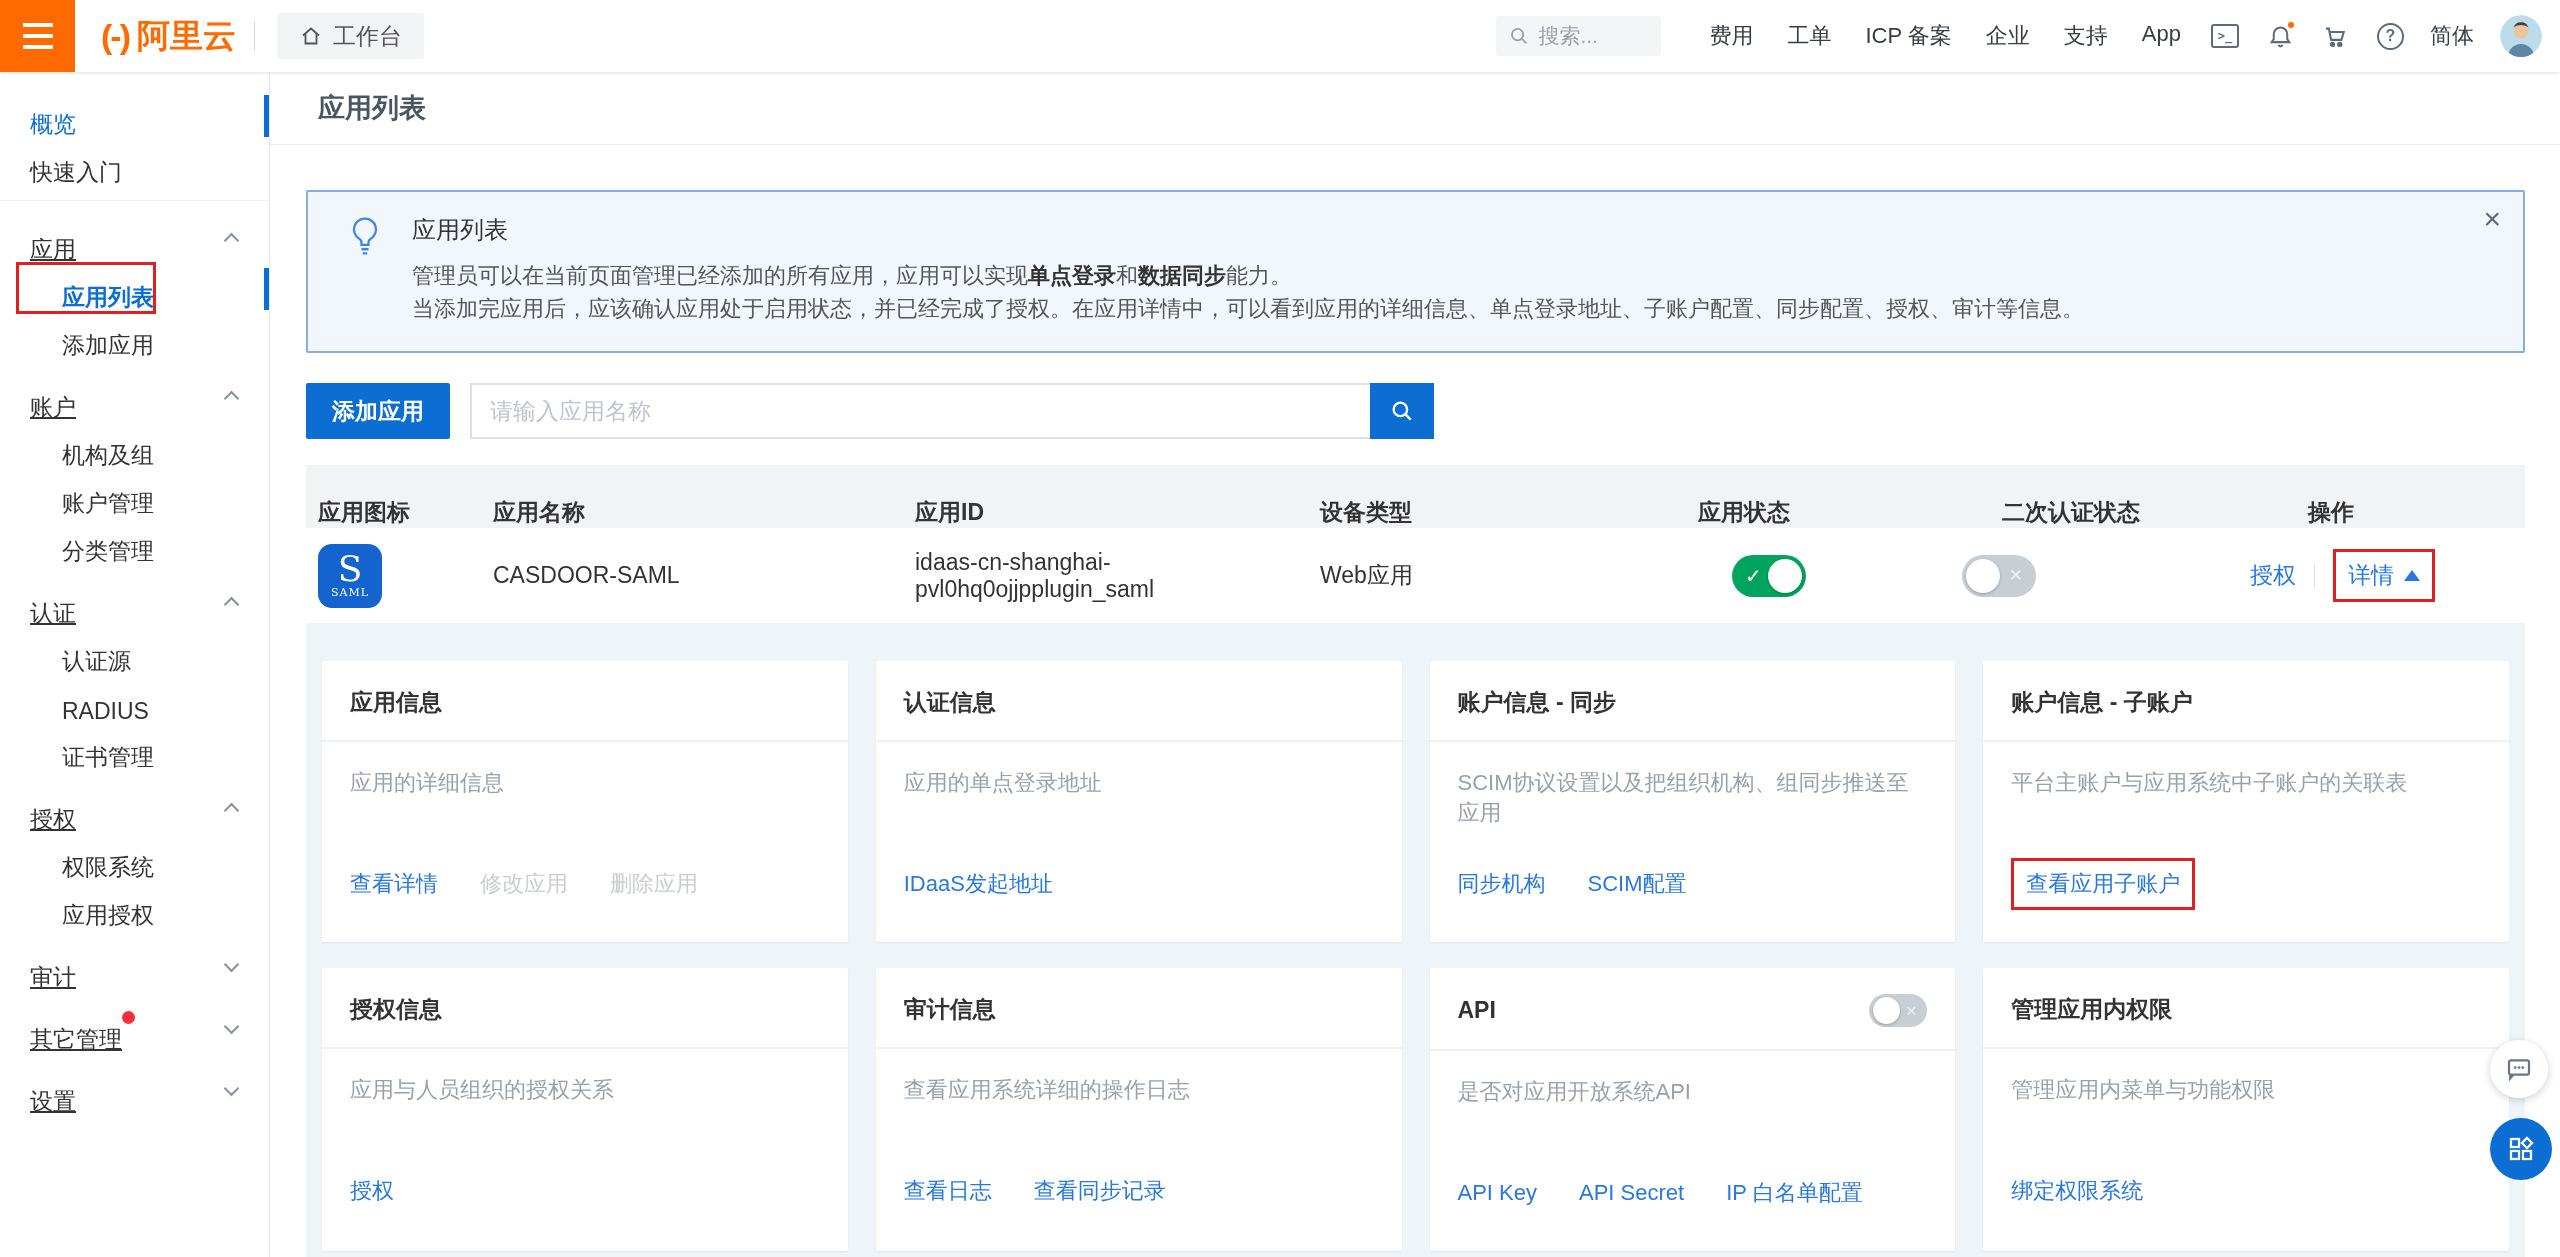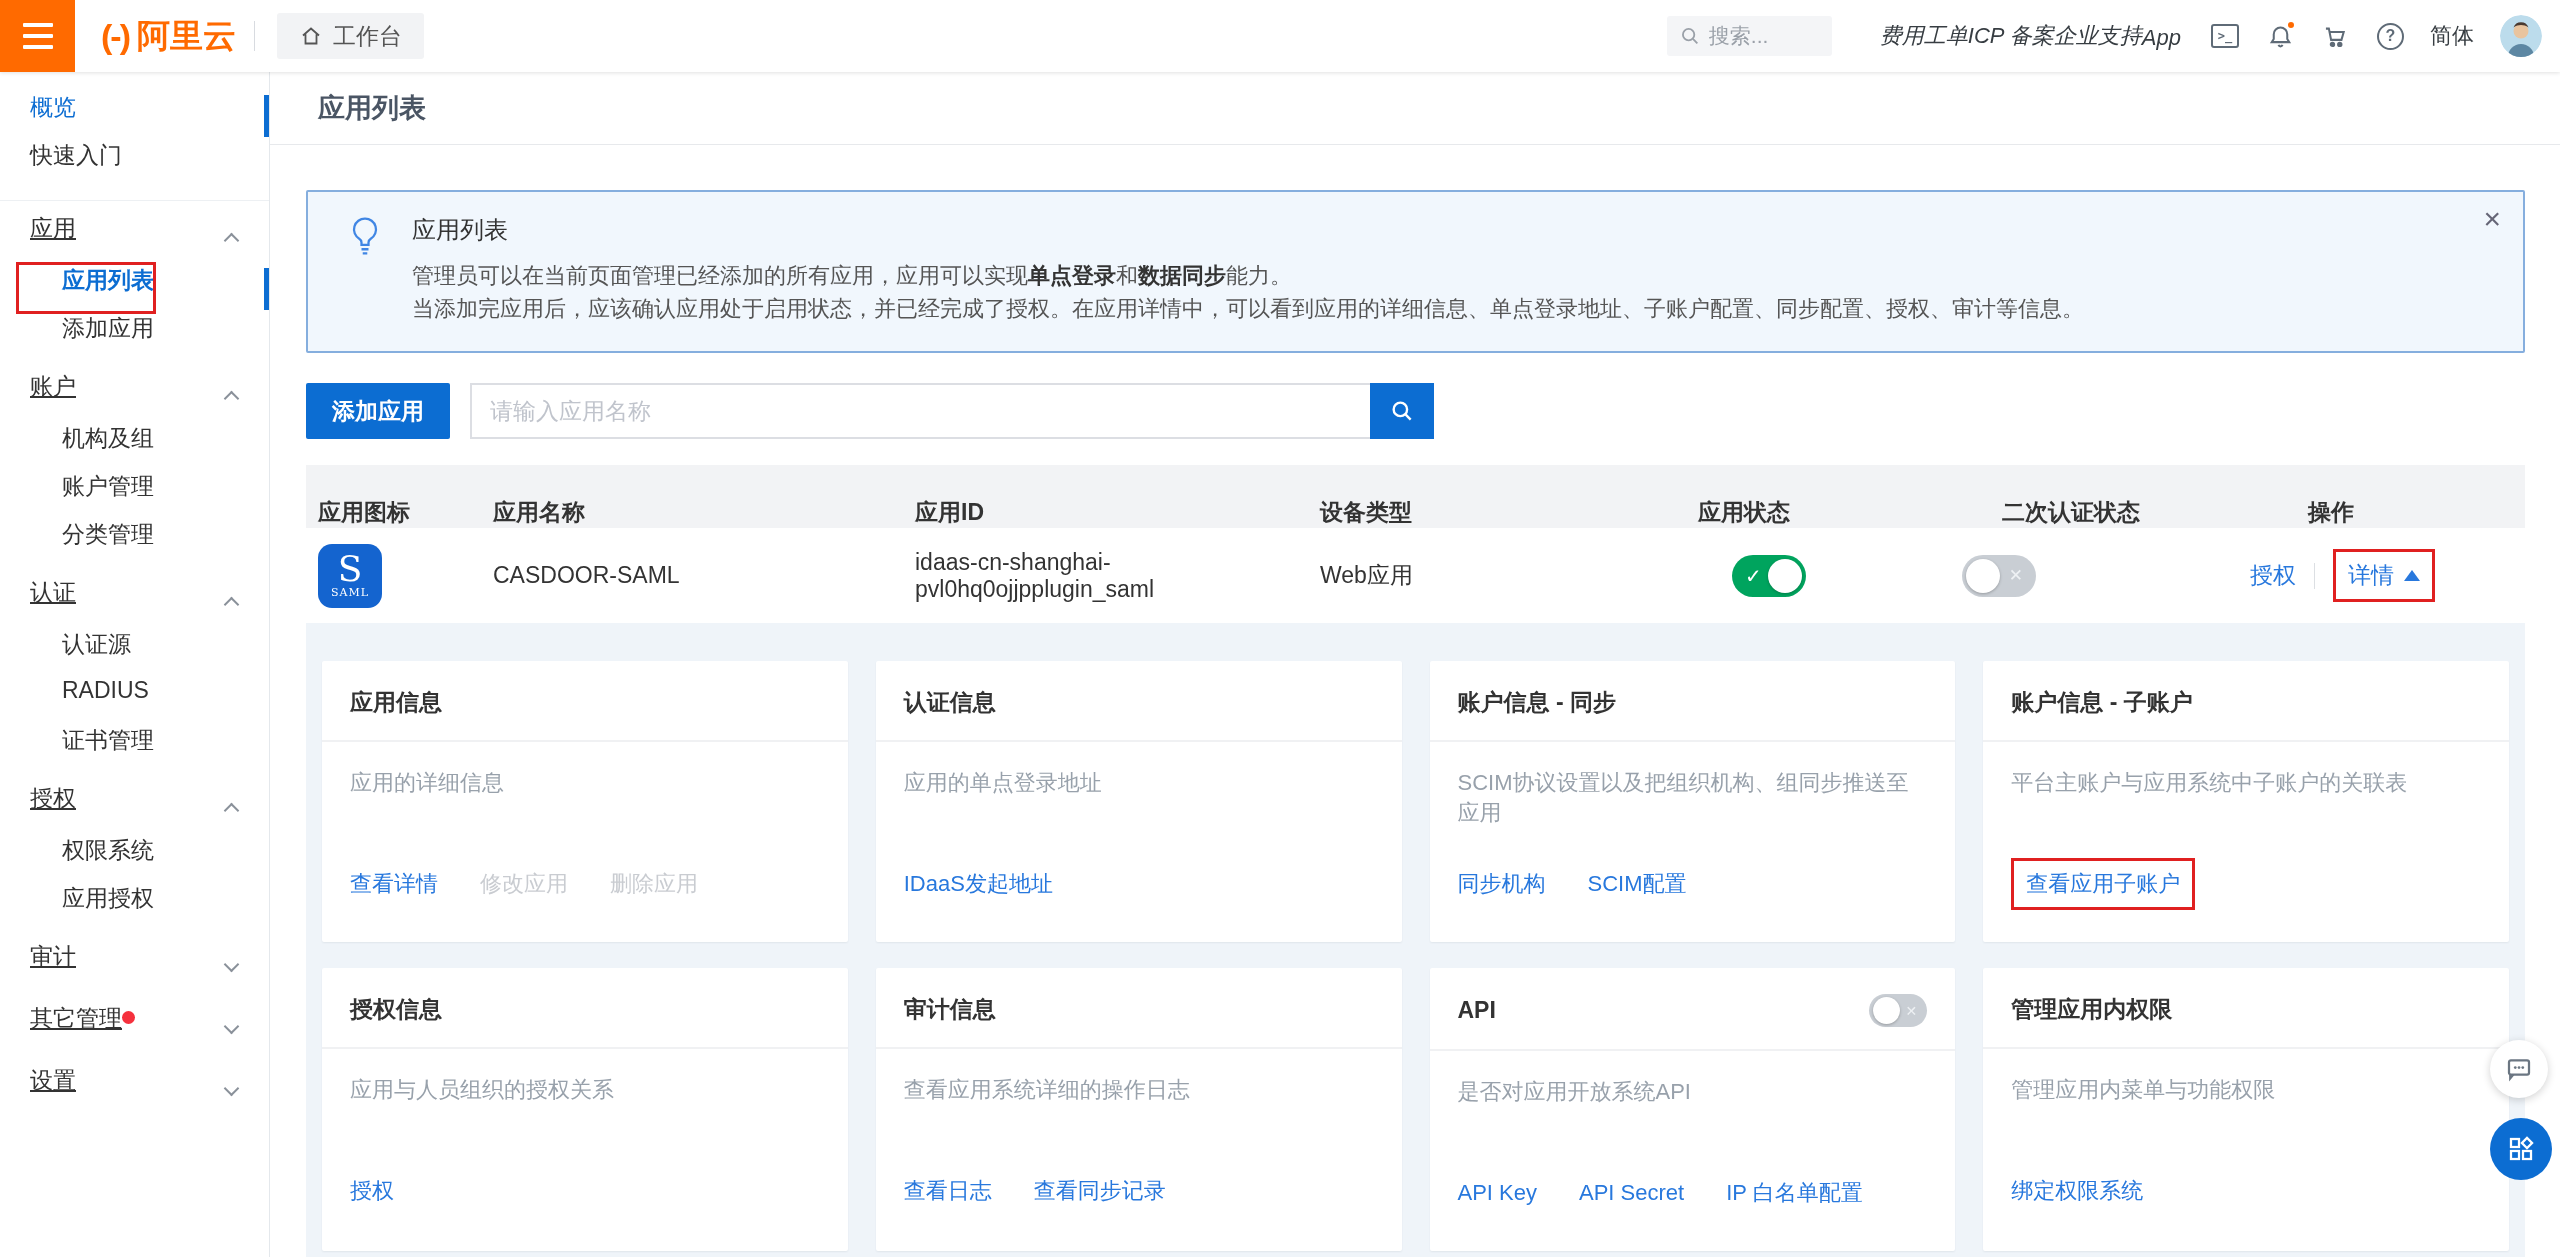--- a/index.html
+++ b/index.html
@@ -17,42 +17,42 @@
   .logo-mark { font-size:34px; letter-spacing:-2px; margin-right:8px; }
   .logo-text { font-size:33px; }
   .topbar-divider { width:1px; height:30px; background:#d8dbe0; margin:0 22px 0 18px; }
   .workspace-chip { display:flex; align-items:center; gap:10px; background:#f2f3f5; border:none;
                     height:46px; padding:0 22px; border-radius:3px; font-size:23px; color:#555; cursor:pointer; }
   .topbar-spacer { flex:1; }
   .topbar-search { display:flex; align-items:center; gap:8px; width:165px; height:40px; background:#f4f5f7;
                    border-radius:3px; padding:0 12px; margin-right:48px; }
   .topbar-search input { border:none; outline:none; background:transparent; width:100px; font-size:21px; color:#333; }
   .topbar-search input::placeholder { color:#9aa0a8; }
-  .topnav { display:flex; align-items:flex-end; margin-right:30px;font-style:italic; }
+  .topnav { display:flex; align-items:flex-start; gap:34px; margin-right:30px; }
   .topnav a { text-decoration:none; color:#373d42; font-size:22px; white-space:nowrap; cursor:pointer; }
   .top-icons { display:flex; align-items:center; gap:28px; margin-right:26px; }
   .icon-btn { position:relative; background:none; border:none; cursor:pointer; display:flex; align-items:center; }
   .terminal-box { display:inline-flex; justify-content:center; align-items:center; width:28px; height:24px;
                   border:2px solid #5f6b77; border-radius:3px; font-family:"DejaVu Sans Mono",monospace;
                   font-size:12px; font-weight:bold; color:#5f6b77; }
   .help-circle { display:inline-flex; justify-content:center; align-items:center; width:27px; height:27px;
                  border:2px solid #5f6b77; border-radius:50%; font-size:16px; font-weight:bold; color:#5f6b77; }
   .bell-dot { position:absolute; top:-3px; right:-2px; width:10px; height:10px; background:#ff6a00;
               border-radius:50%; border:2px solid #fff; }
   .locale { font-size:22px; color:#373d42; margin-right:26px; cursor:pointer; white-space:nowrap; }
   .avatar { width:42px; height:42px; border-radius:50%; overflow:hidden; margin-right:18px; cursor:pointer; flex:0 0 auto; }
 
   
   .body-row { display:flex; height:1185px; }
   .sidebar { position:relative; width:270px; flex:0 0 auto; background:#fff; border-right:1px solid #e4e8ec;
              padding-top:20px; font-size:23px; }
   .main { flex:1; background:#fff; min-width:0; }
 
   
-  .side-item, .side-group { position:relative; display:flex; align-items:flex-start; cursor:pointer; color:#333; }
+  .side-item, .side-group { position:relative; display:flex; align-items:flex-end; cursor:pointer; color:#333; }
   .side-item.top { height:48px; padding-left:30px; }
   .side-group { height:52px; padding-left:30px; margin-top:10px;text-decoration:underline; }
   .side-item.sub { height:48px; padding-left:62px; }
   .side-item.blue { color:#0c6dd2; }
   .side-item.selected { color:#0c6dd2; font-weight:bold; }
   .side-divider { border-top:1px solid #edf0f3; margin:12px 0; }
   .active-bar { position:absolute; right:0; top:3px; bottom:3px; width:5px; background:#0c6dd2; }
   .caret { position:absolute; right:32px; width:11px; height:11px; border-right:2px solid #8a919a;
            border-bottom:2px solid #8a919a; }
   .caret.up { transform:rotate(-135deg); top:22px; }

